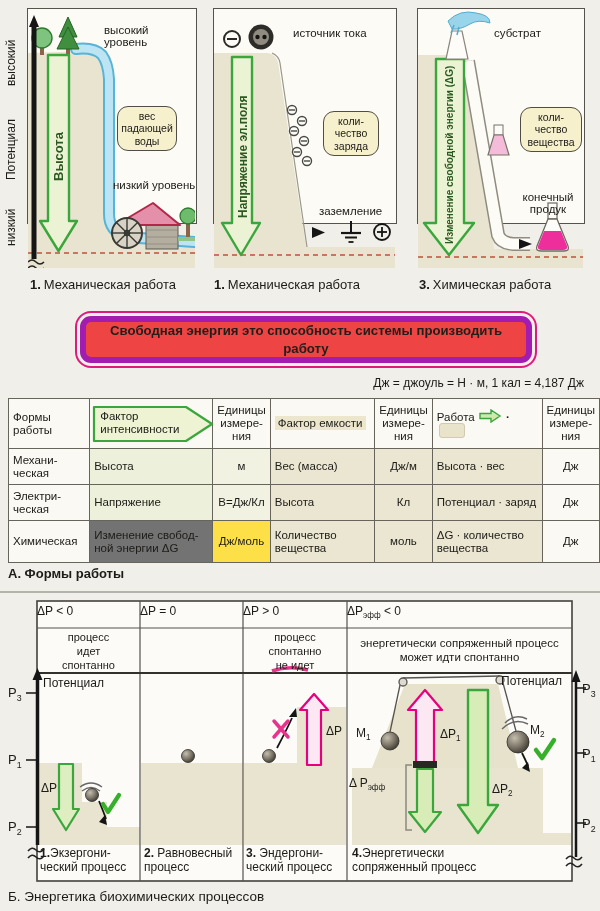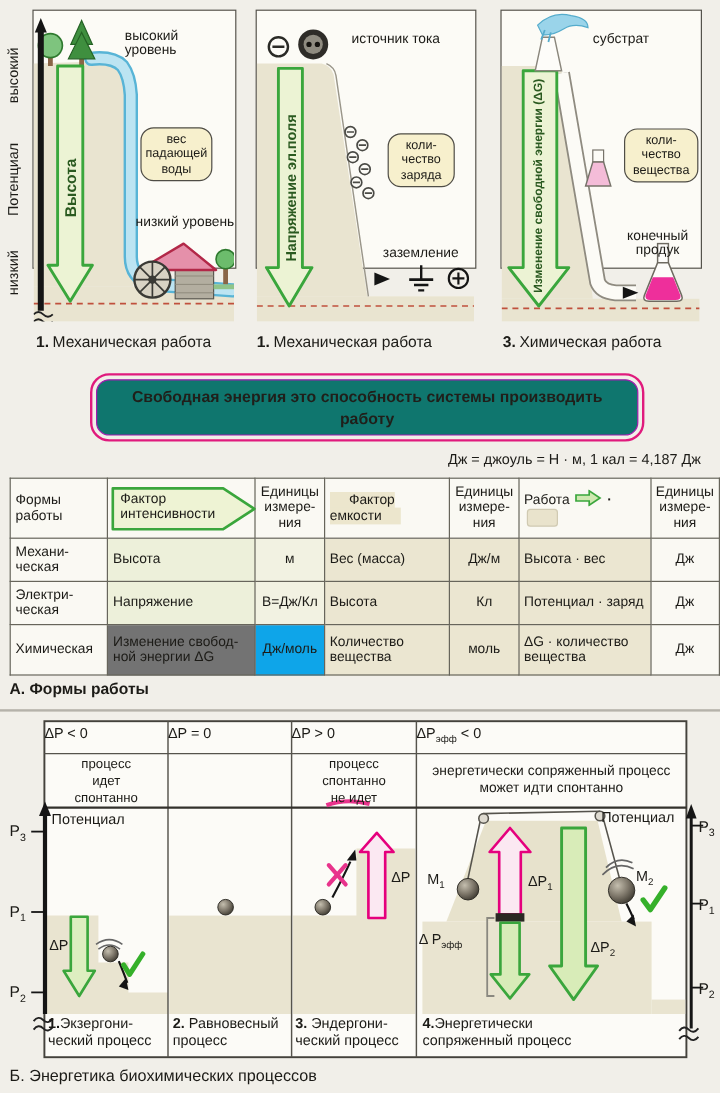--- a/index.html
+++ b/index.html
@@ -168,21 +168,21 @@
     <div class="abs vtext" style="left:23px;top:56px;width:16px;height:180px;font-weight:bold;font-size:10px;color:#2a5a20">Изменение свободной энергии (ΔG)</div>
     <div class="callout" style="left:102px;top:98px;width:62px">коли-
 чество
 вещества</div>
     <div class="toplabel pre ctr" style="left:98px;top:182px;width:64px">конечный
 продук</div>
   </div>
   <div class="cap" style="left:419px;top:277px"><b>3.</b><span>Химическая работа</span></div>
 
   <div class="abs" style="left:75px;top:311px;width:462px;height:57px;border:2.5px solid #e01a7d;border-radius:16px">
-    <div class="abs" style="left:3px;top:3px;right:3px;bottom:3px;background:#0f766e;border:1px solid #a21caf;border-radius:11px;display:flex;align-items:center;justify-content:center">
+    <div class="abs" style="left:3px;top:3px;right:3px;bottom:3px;background:#ef4444;border:6px solid #a21caf;border-radius:11px;display:flex;align-items:center;justify-content:center">
       <div style="font-weight:bold;font-size:13.2px;line-height:1.3;text-align:center;padding:0 16px;color:#201f1a">Свободная энергия это способность системы производить работу</div>
     </div>
   </div>
 
   <div class="abs small" style="right:16px;top:376px">Дж = джоуль = Н · м, 1 кал = 4,187 Дж</div>
 
   <table class="ta">
     <colgroup>
         <col style="width:82px">
         <col style="width:128px">
@@ -199,21 +199,21 @@
       <td style="position:relative;padding:0">
         <svg width="126" height="48" viewBox="0 0 126 48" style="position:absolute;left:0;top:1px">
               <polygon points="4,7 96,7 122,24 96,41 4,41" fill="#eef3d4" stroke="#3aa63c" stroke-width="2.2" stroke-linejoin="round"></polygon>
             </svg>
         <div class="abs pre" style="left:10px;top:11px;font-size:11.5px;line-height:1.15">Фактор
 интенсивности</div>
       </td>
       <td class="pre ctr">Единицы
 измере-
 ния</td>
-      <td><span style="background:#ece6cd;padding:1px 16px">Фактор емкости</span></td>
+      <td><span style="background:#ece6cd;padding:1px 3px">Фактор емкости</span></td>
       <td class="pre ctr">Единицы
 измере-
 ния</td>
       <td>
         <span>Работа</span>
         <svg width="23" height="14" viewBox="0 0 23 14" style="vertical-align:-2px;margin:0 1px">
               <polygon points="1,4.5 12,4.5 12,1 21,7 12,13 12,9.5 1,9.5" fill="#cfe8b0" stroke="#3aa63c" stroke-width="1.4"></polygon>
             </svg>
         <b>·</b>
         <span style="display:inline-block;width:26px;height:15px;background:#e9e3cc;border:1px solid #d0cab2;border-radius:3px;vertical-align:-3px;margin-left:2px"></span>
@@ -239,21 +239,21 @@
       <td class="ctr" style="background:#f2f2e2">В=Дж/Кл</td>
       <td style="background:#ebe6d1">Высота</td>
       <td class="ctr" style="background:#ebe6d1">Кл</td>
       <td style="background:#ebe6d1">Потенциал · заряд</td>
       <td class="ctr">Дж</td>
     </tr>
     <tr style="height:42px">
       <td class="pre">Химическая</td>
       <td class="pre" style="background:#737373">Изменение свобод-
 ной энергии ΔG</td>
-      <td class="ctr" style="background:#0ea5e9">Дж/моль</td>
+      <td class="ctr" style="background:#fde047">Дж/моль</td>
       <td class="pre" style="background:#ebe6d1">Количество
 вещества</td>
       <td class="ctr" style="background:#ebe6d1">моль</td>
       <td class="pre" style="background:#ebe6d1">ΔG · количество
 вещества</td>
       <td class="ctr">Дж</td>
     </tr>
   </tbody>
     </table>
   <div class="abs" style="left:8px;top:566px;font-weight:bold;font-size:13px">А. Формы работы</div>

